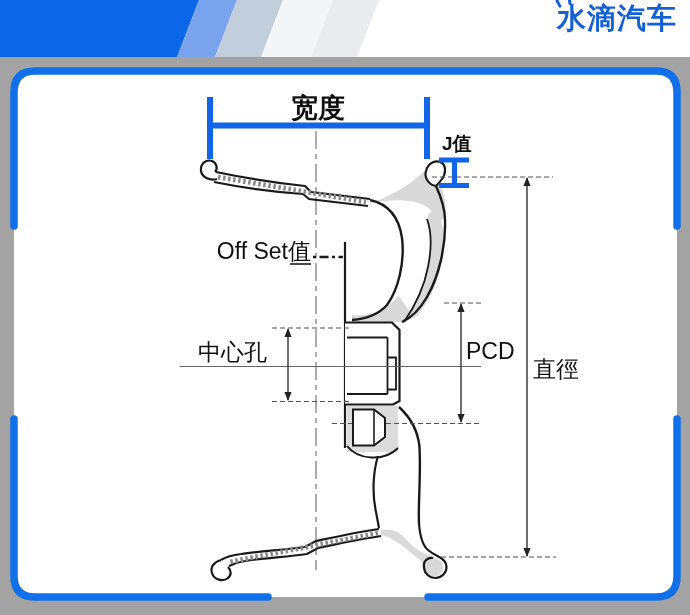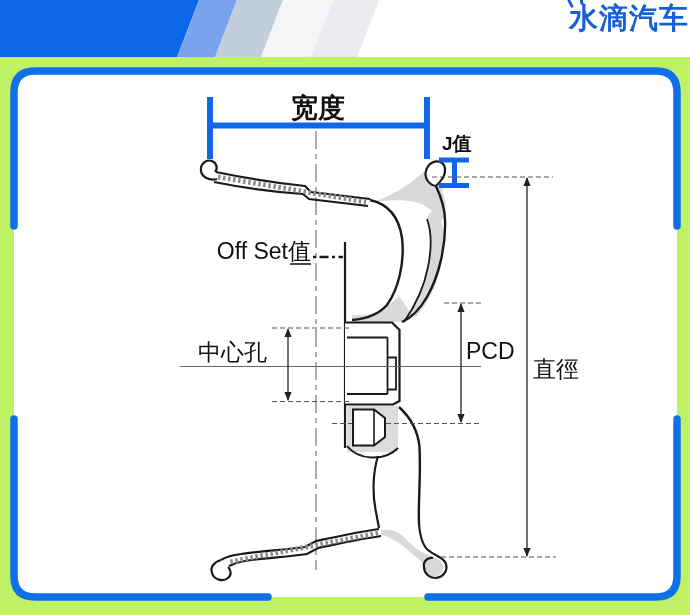--- a/index.html
+++ b/index.html
@@ -16,41 +16,41 @@
   .banner .stripe{
     position:absolute;top:0;height:57px;
     transform:skewX(-21deg);transform-origin:0 0;
   }
   .b0{left:-30px;width:229px;background:#0c67e8;}
   .b1{left:199px;width:38px;background:#79a3ec;}
   .b2{left:237px;width:46px;background:#c3cedd;}
   .b3{left:283px;width:50px;background:#f3f5f7;}
   .b4{left:333px;width:46px;background:#e9ebee;}
   .logo-block{
-    position:absolute;top:3px;right:1px;text-align:right;line-height:1.05;
+    position:absolute;top:3px;right:13px;text-align:right;line-height:1.05;
   }
   .logo-text{
     position:relative;display:inline-block;
     font-size:29px;font-weight:bold;color:#1560d4;letter-spacing:1px;
   }
   .logo-text::before{
     content:"";position:absolute;left:0px;top:-4px;width:3px;height:9px;
     background:#1560d4;transform:rotate(-28deg);border-radius:2px;
   }
   .logo-text::after{
     content:"";position:absolute;left:11px;top:-7px;width:3px;height:9px;
     background:#1560d4;transform:rotate(-8deg);border-radius:2px;
   }
   .logo-url{
     font-size:13.5px;color:#1560d4;font-weight:bold;margin-top:1px;
   }
   
   .content{
     position:absolute;left:0;top:57px;width:690px;height:558px;
-    background:#bef264;
+    background:#a3a3a3;
   }
   svg text{font-family:"Liberation Sans", sans-serif;fill:#111;}
 </style>
 </head>
 <body>
 
 <div class="banner">
   <div class="stripe b0"></div>
   <div class="stripe b1"></div>
   <div class="stripe b2"></div>

